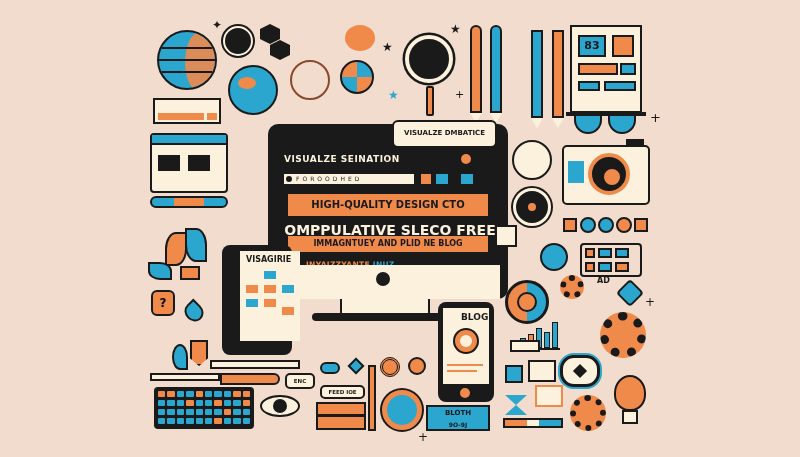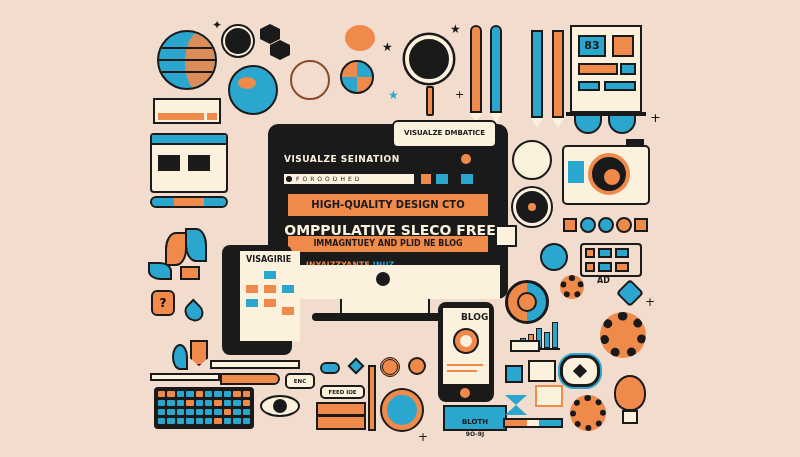--- a/index.html
+++ b/index.html
@@ -39,21 +39,21 @@
   #tablet-title { position: absolute; left: 6px; top: 4px; font-size: 8px; font-weight: bold; color: #1a1a1a; }
 
   
   #phone { left: 438px; top: 302px; width: 56px; height: 100px; background: #1a1a1a; border-radius: 8px; }
   #phone-screen { position: absolute; left: 5px; top: 6px; width: 46px; height: 76px; background: #fbf1dc; }
   #phone-title { position: absolute; left: 6px; top: 4px; font-size: 9px; font-weight: bold; color: #1a1a1a; margin-left: 12px; }
   #phone-gear { position: absolute; left: 12px; top: 22px; width: 22px; height: 22px; border-radius: 50%; border: 5px solid #f08a4b; background: #fbf1dc; box-shadow: 0 0 0 2px #1a1a1a; }
   #phone-btn { position: absolute; left: 22px; top: 86px; width: 10px; height: 10px; border-radius: 50%; background: #f08a4b; }
 
   
-  #tag { left: 443px; top: 405px; width: 64px; height: 26px; background: #2ba6cf; border: 2px solid #1a1a1a; font-size: 7px; font-weight: bold; text-align: center; color: #1a1a1a; line-height: 11px; padding-top: 10px; }
+  #tag { left: 426px; top: 405px; width: 64px; height: 26px; background: #2ba6cf; border: 2px solid #1a1a1a; font-size: 7px; font-weight: bold; text-align: center; color: #1a1a1a; line-height: 11px; padding-top: 1px; }
 
   
   #keyboard { left: 154px; top: 387px; width: 100px; height: 42px; background: #1a1a1a; border-radius: 4px; padding: 4px; display: grid; grid-template-columns: repeat(10, 1fr); gap: 2px; }
   #keyboard span { display: block; height: 6px; border-radius: 1px; }
 
   
   .minibubble { background: #fbf1dc; border: 2px solid #1a1a1a; border-radius: 5px; font-size: 5.5px; font-weight: bold; text-align: center; color: #1a1a1a; }
   #bubble-enc { left: 285px; top: 373px; width: 30px; height: 16px; line-height: 12px; }
   #bubble-feed { left: 320px; top: 385px; width: 45px; height: 14px; line-height: 10px; }
 

